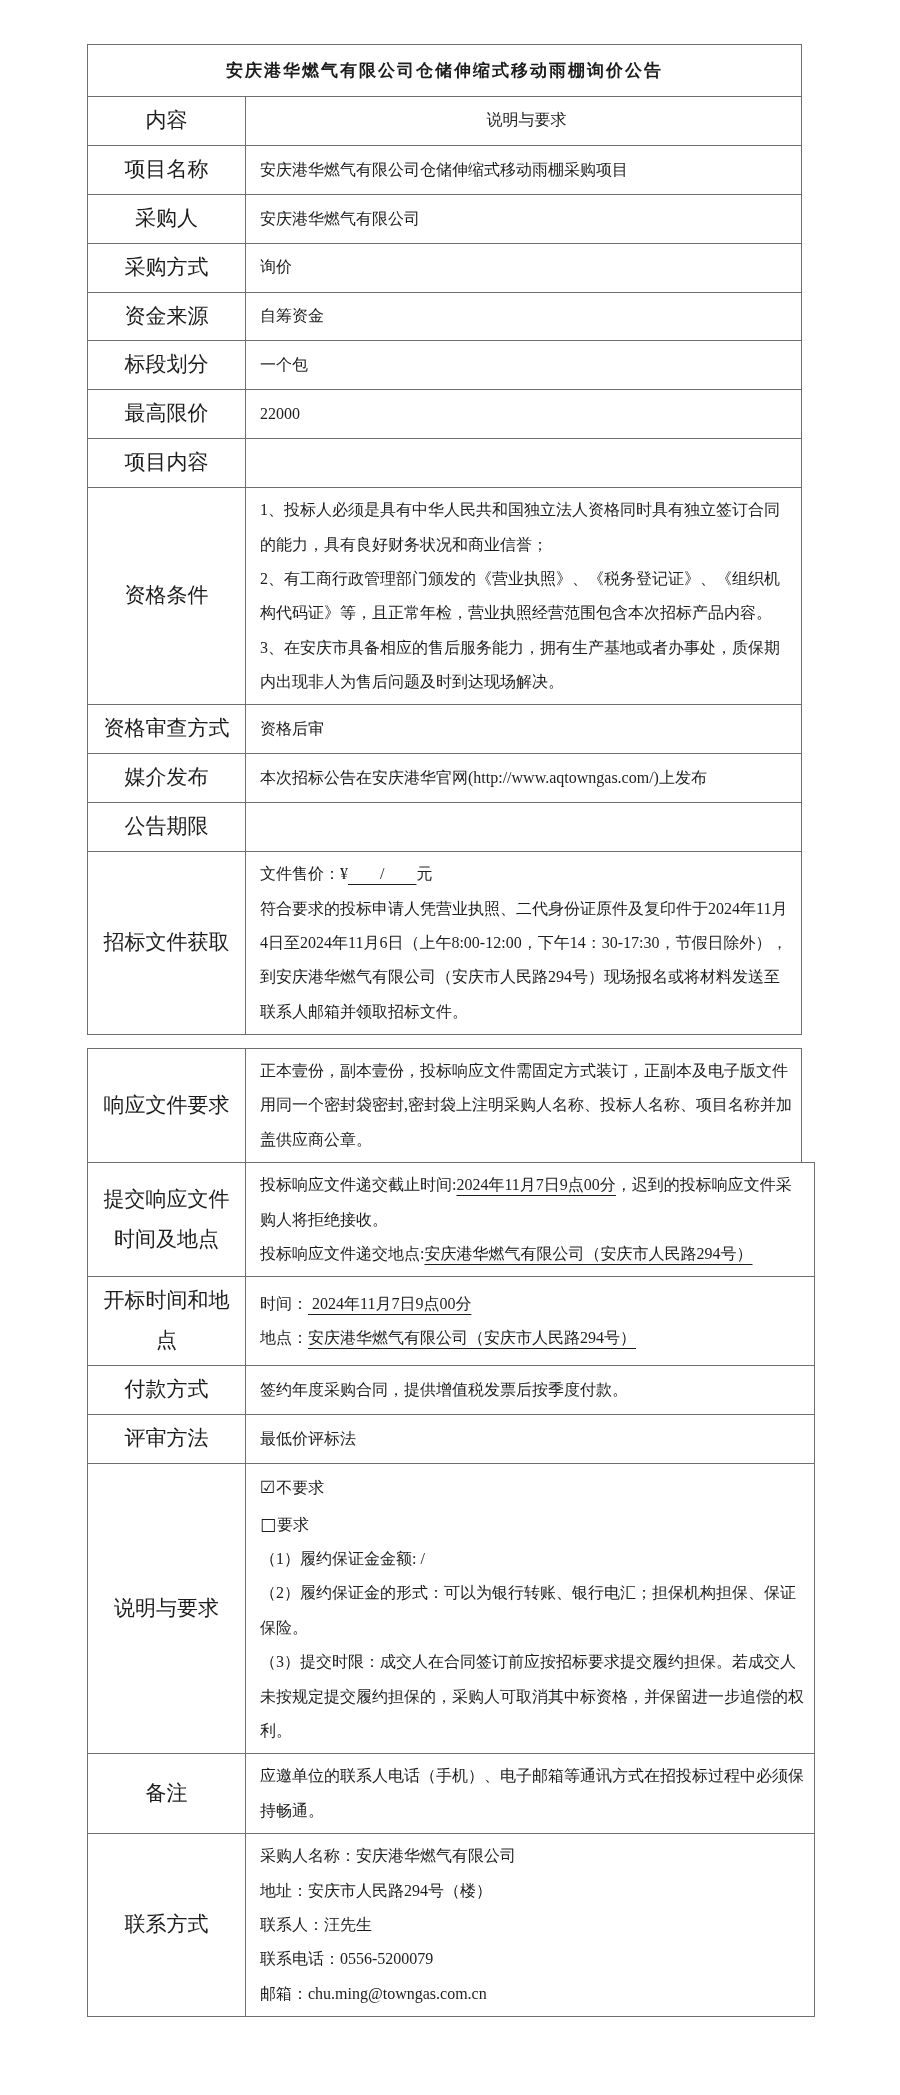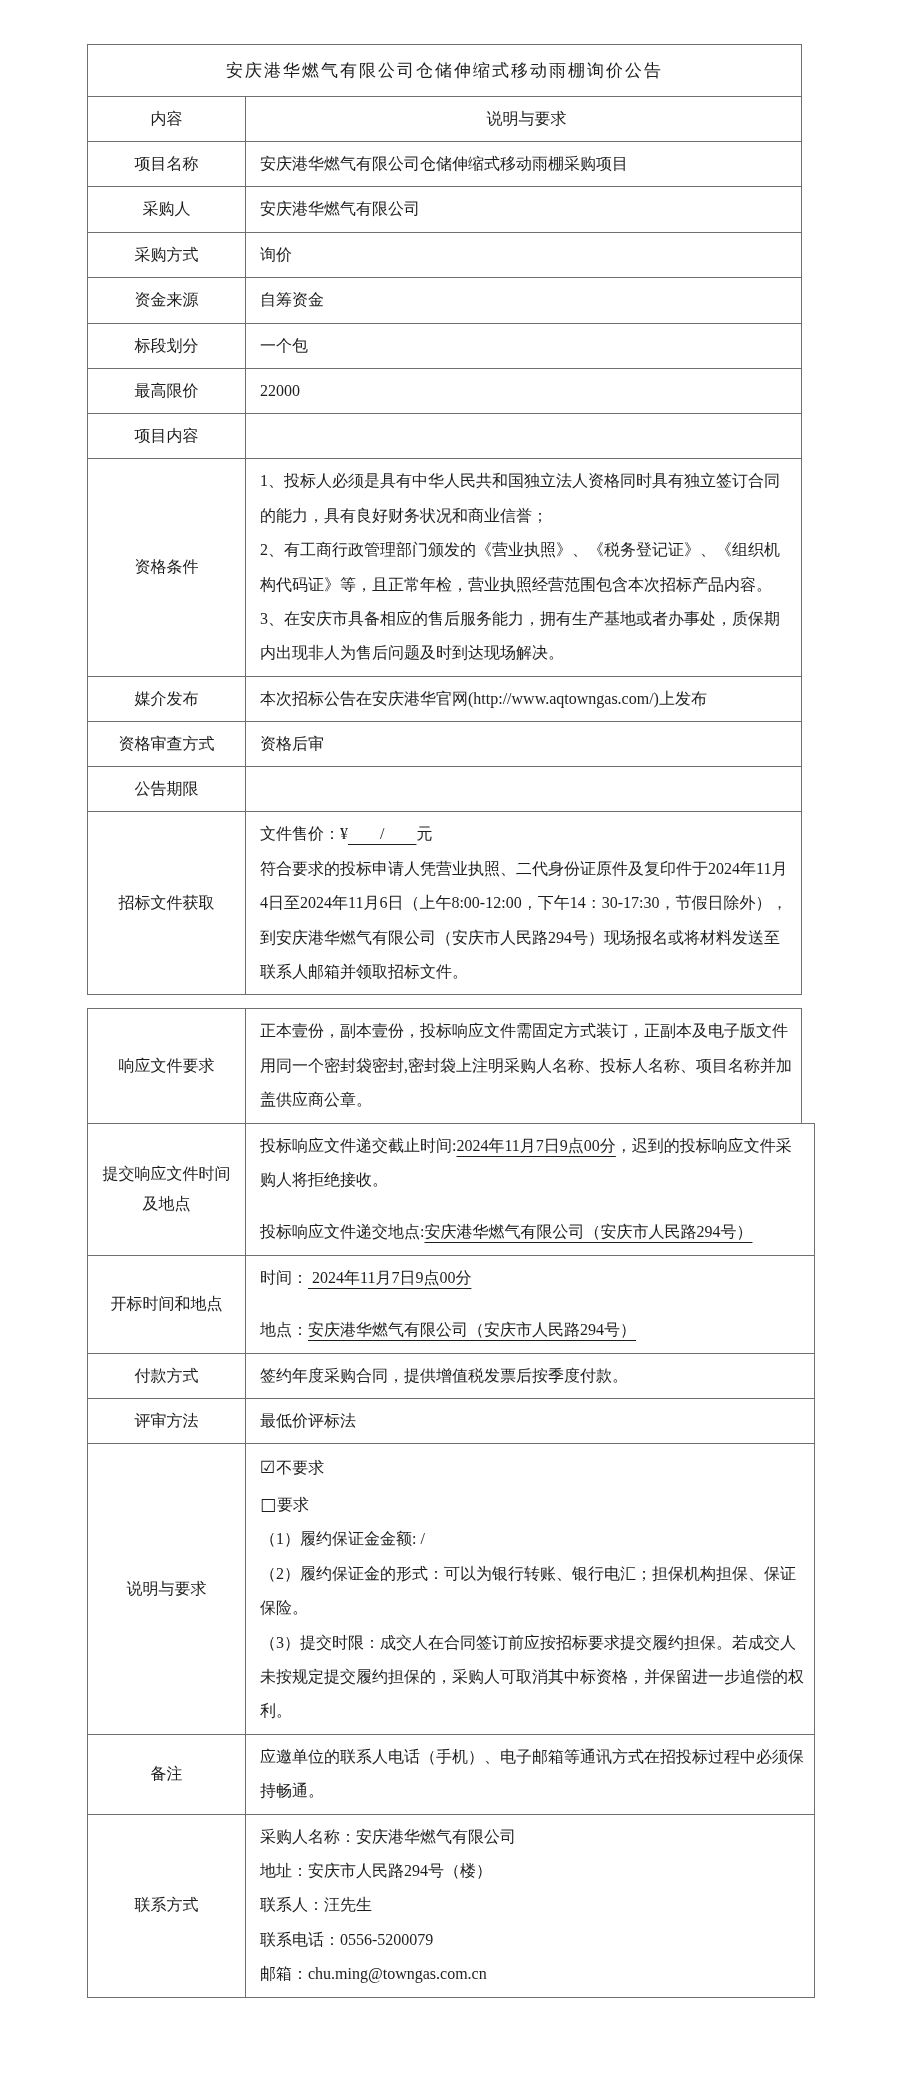--- a/index.html
+++ b/index.html
@@ -14,36 +14,36 @@
     overflow:hidden;
   }
   .page{padding:44px 0 0 87px;box-sizing:border-box;}
   .tbl{width:713px;border:1px solid var(--border);background:#fff;}
   .tbl.wide{width:726px;margin-top:-1px;}
   .row{display:flex;min-height:45px;box-sizing:border-box;}
   .row + .row{border-top:1px solid var(--border);}
   .title-row{min-height:51px;}
   .title{
     width:100%;display:flex;align-items:center;justify-content:center;
-    font-weight:normal;font-size:17px;letter-spacing:2px;padding:4px 0;
+    font-weight:bold;font-size:17px;letter-spacing:2px;padding:4px 0;
   }
   .label-cell{
     flex:0 0 158px;width:158px;box-sizing:border-box;
     border-right:1px solid var(--border);
     display:flex;align-items:center;justify-content:center;
-    text-align:center;font-size:16px;line-height:1.9;padding:4px 8px;
+    text-align:center;font-size:21px;line-height:1.9;padding:4px 8px;
   }
   .value-cell{
     flex:1;box-sizing:border-box;
     display:flex;flex-direction:column;justify-content:center;
     font-size:16px;padding:5px 8px 5px 14px;
   }
   .value-cell.center{align-items:center;text-align:center;}
   .para{line-height:2.15;min-height:1.1em;}
-  .wide-gap .para + .para{margin-top:18px;}
+  .wide-gap .para + .para{}
   .u{text-decoration:underline;text-underline-offset:5px;}
   .cbx{font-family:"DejaVu Sans",sans-serif;font-size:17px;margin-right:1px;}
   .gap{height:13px;}
 </style>
 </head>
 <body>
 
 <div class="page">
 
   <div class="tbl">
@@ -98,29 +98,29 @@
       </div>
       <div class="row">
         <div class="label-cell">资格条件</div>
         <div class="value-cell">
           <div class="para"><span>1、投标人必须是具有中华人民共和国独立法人资格同时具有独立签订合同的能力，具有良好财务状况和商业信誉；</span></div>
           <div class="para"><span>2、有工商行政管理部门颁发的《营业执照》、《税务登记证》、《组织机构代码证》等，且正常年检，营业执照经营范围包含本次招标产品内容。</span></div>
           <div class="para"><span>3、在安庆市具备相应的售后服务能力，拥有生产基地或者办事处，质保期内出现非人为售后问题及时到达现场解决。</span></div>
         </div>
       </div>
       <div class="row">
+        <div class="label-cell">资格审查方式</div>
+        <div class="value-cell">
+          <div class="para"><span>资格后审</span></div>
+        </div>
+      </div>
+      <div class="row">
         <div class="label-cell">媒介发布</div>
         <div class="value-cell">
           <div class="para"><span>本次招标公告在安庆港华官网(http://www.aqtowngas.com/)上发布</span></div>
-        </div>
-      </div>
-      <div class="row">
-        <div class="label-cell">资格审查方式</div>
-        <div class="value-cell">
-          <div class="para"><span>资格后审</span></div>
         </div>
       </div>
       <div class="row">
         <div class="label-cell">公告期限</div>
       </div>
       <div class="row">
         <div class="label-cell">招标文件获取</div>
         <div class="value-cell">
           <div class="para"><span>文件售价：¥</span><span class="u">　　/　　</span><span>元</span></div>
           <div class="para"><span>符合要求的投标申请人凭营业执照、二代身份证原件及复印件于2024年11月4日至2024年11月6日（上午8:00-12:00，下午14：30-17:30，节假日除外），到安庆港华燃气有限公司（安庆市人民路294号）现场报名或将材料发送至联系人邮箱并领取招标文件。</span></div>

